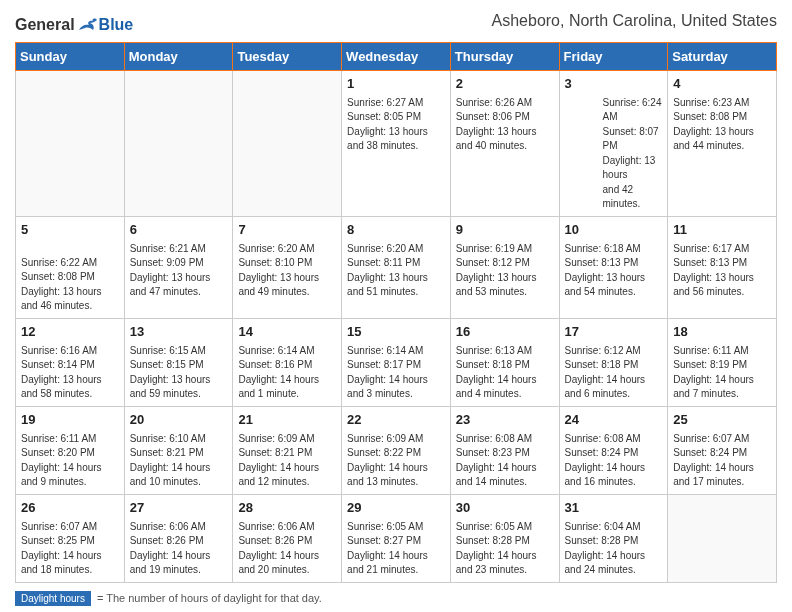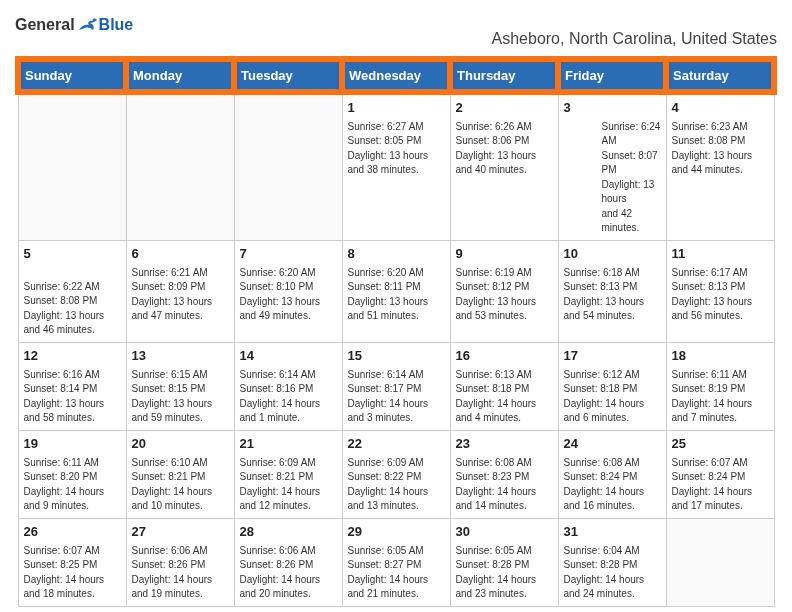--- a/index.html
+++ b/index.html
@@ -42,35 +42,35 @@
     }
     .month-title {
       font-size: 38px;
       font-weight: bold;
       color: #222;
       line-height: 1.1;
     }
     .location-title {
       font-size: 16px;
       color: #444;
-      margin-top: 20px;
+      margin-top: 2px;
     }
     .calendar-table {
       width: 100%;
       border-collapse: collapse;
       table-layout: fixed;
     }
     .calendar-table th {
       background-color: #2a6db5;
       color: #fff;
       font-size: 13px;
       font-weight: bold;
       padding: 6px 4px;
       text-align: left;
-      border: 6px solid #f97316;
+      border: 1px solid #f97316;
     }
     .calendar-table td {
       border: 1px solid #ccc;
       vertical-align: top;
       padding: 4px 5px;
       height: 88px;
       background: #fff;
       font-size: 10.5px;
       color: #333;
       line-height: 1.45;
@@ -173,21 +173,21 @@
         <td>
           <span class="day-number">5</span>
           <div class="day-info" style="white-space: pre-line; margin-top: 16px;">Sunrise: 6:22 AM
 Sunset: 8:08 PM
 Daylight: 13 hours
 and 46 minutes.</div>
         </td>
         <td>
           <span class="day-number">6</span>
           <div class="day-info" style="white-space: pre-line;">Sunrise: 6:21 AM
-Sunset: 8:09 PM
+Sunset: 9:09 PM
 Daylight: 13 hours
 and 47 minutes.</div>
         </td>
         <td>
           <span class="day-number">7</span>
           <div class="day-info" style="white-space: pre-line;">Sunrise: 6:20 AM
 Sunset: 8:10 PM
 Daylight: 13 hours
 and 49 minutes.</div>
         </td>

